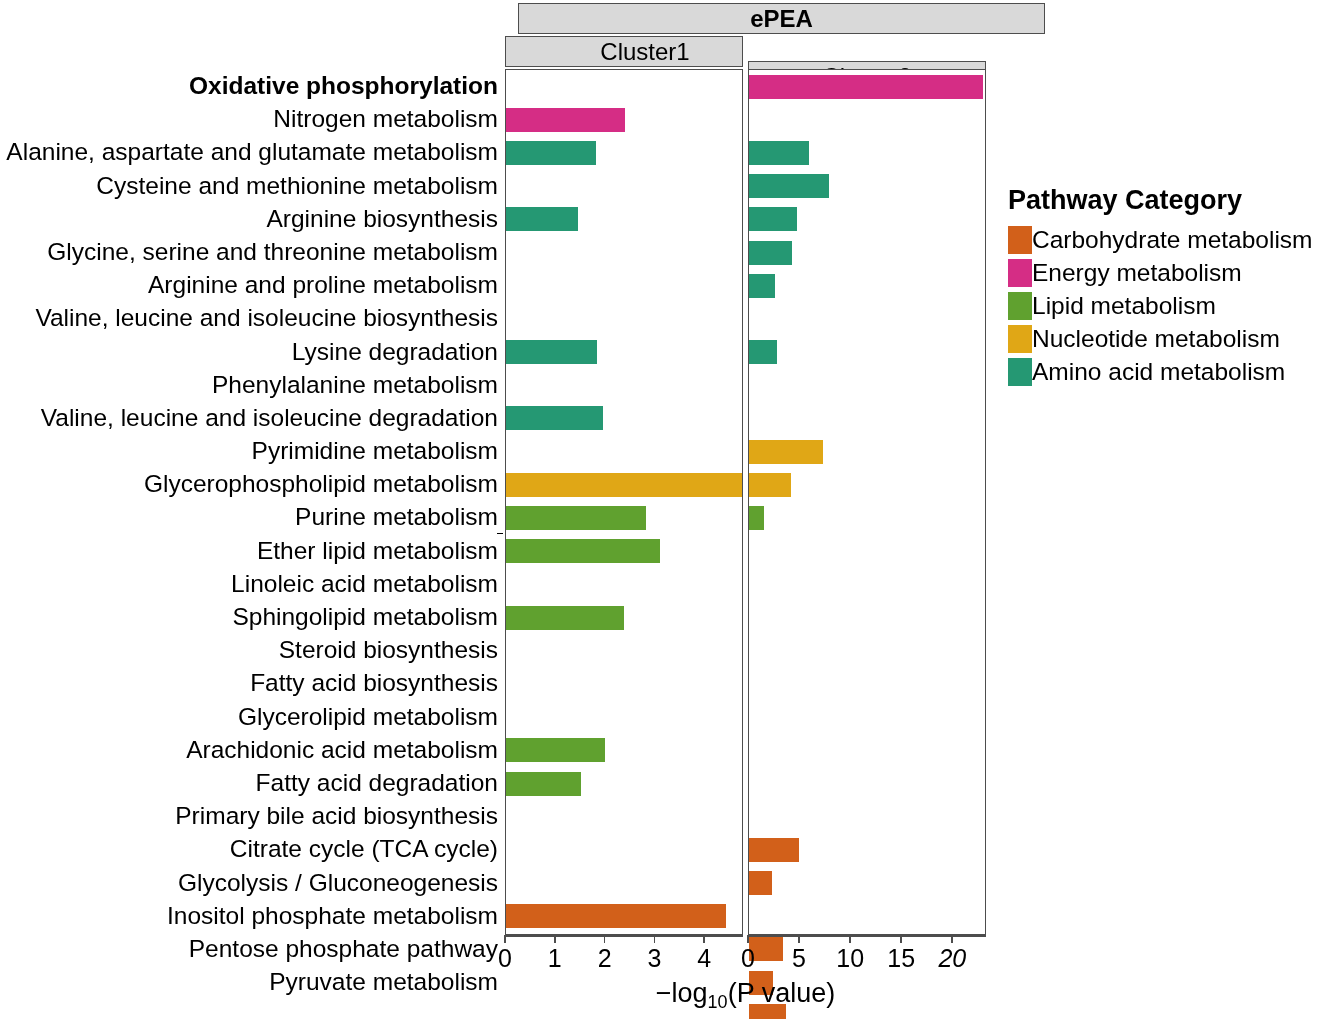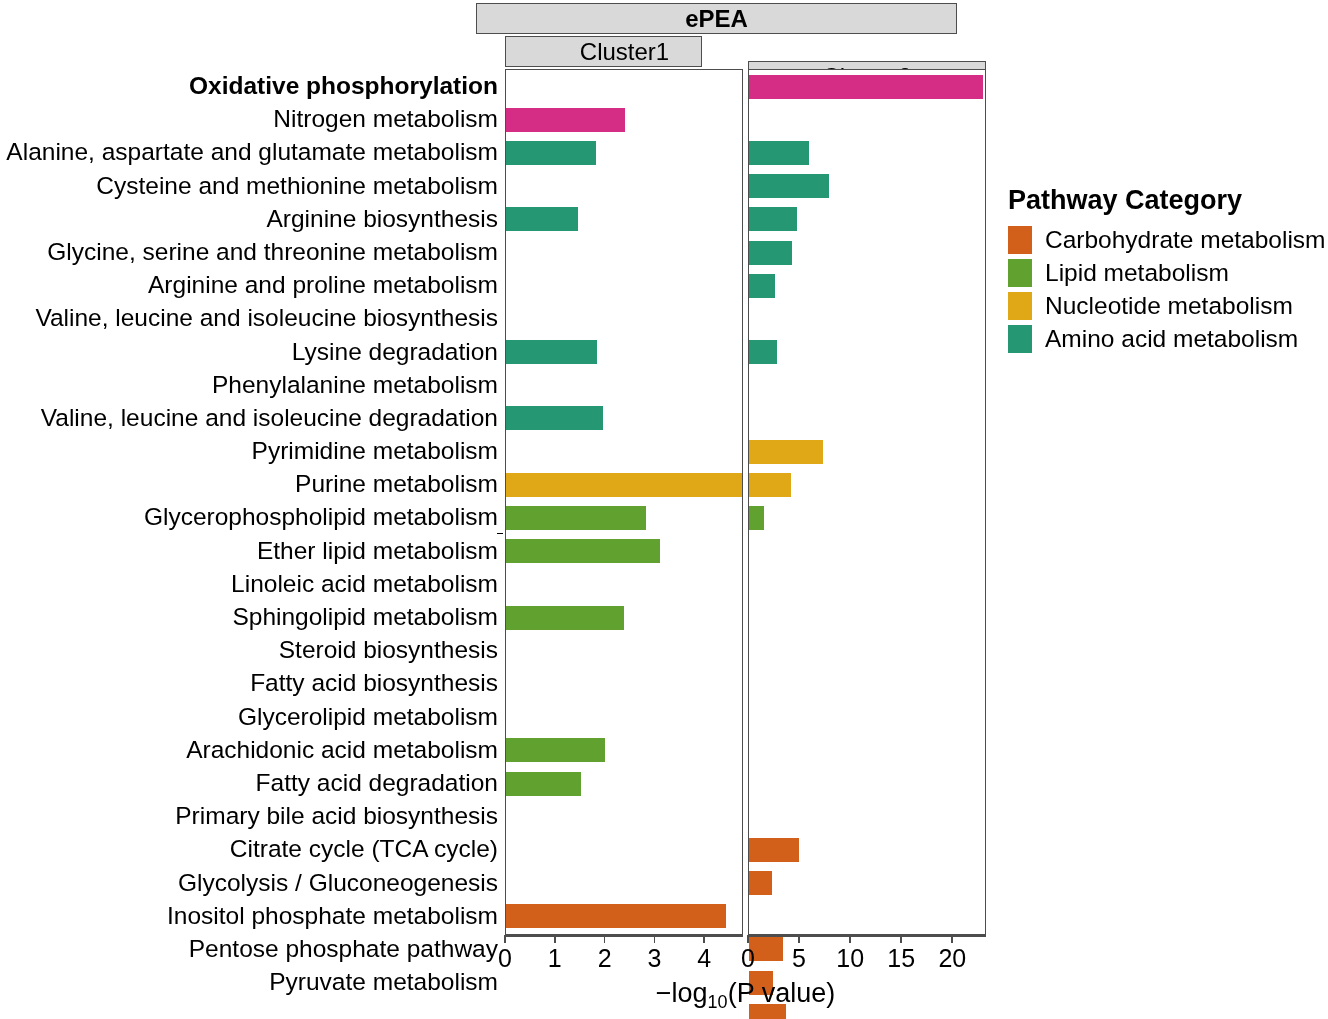--- a/index.html
+++ b/index.html
@@ -18,32 +18,32 @@
   .ylabel{
     height:33.2px;line-height:33.2px;
     text-align:right;font-size:24.5px;
     white-space:nowrap;padding-right:5px;box-sizing:border-box;
   }
   .ylabel.bold{font-weight:bold;}
   .ytick{position:absolute;right:0;width:6px;height:1.6px;background:#000;top:50%;margin-top:-1px;}
 
   
   .strip-outer{
-    position:absolute;left:476px;top:3px;width:481px;height:31px;
+    position:absolute;left:518px;top:3px;width:527px;height:31px;
     background:#d9d9d9;border:1.6px solid #4d4d4d;box-sizing:border-box;
     display:flex;align-items:center;justify-content:center;
     font-size:24px;font-weight:bold;text-align:center;
   }
   .strip-in{
     position:absolute;top:36px;height:31px;
     background:#d9d9d9;border:1.6px solid #4d4d4d;box-sizing:border-box;
     display:flex;align-items:center;justify-content:center;
     font-size:24px;
   }
-  #strip1{left:505px;width:197px;padding-left:42px;}
+  #strip1{left:505px;width:238px;padding-left:42px;}
   #strip2{left:748px;width:238px;margin-top:25px;}
 
   
   .panel{
     position:absolute;top:69px;height:866px;
     border:1.6px solid #4d4d4d;background:#fff;box-sizing:border-box;
   }
   #panel1{left:505px;width:238px;}
   #panel2{left:748px;width:238px;}
 
@@ -66,21 +66,21 @@
     position:absolute;left:505px;top:978px;width:481px;
     text-align:center;font-size:27px;
   }
   .xtitle sub{font-size:18px;}
 
   
   .legend{position:absolute;left:1008px;top:185px;width:273px;}
   .legend-title{font-size:27px;font-weight:bold;margin-bottom:7px;}
   .legend-item{display:flex;align-items:center;height:33px;}
   .swatch{width:24px;height:28px;flex:0 0 24px;}
-  .legend-label{font-size:24.5px;margin-left:13px;white-space:nowrap;}
+  .legend-label{font-size:24.5px;white-space:nowrap;}
 </style>
 </head>
 <body>
 
 <div id="root">
 
   <div class="strip-outer">ePEA</div>
   <div class="strip-in" id="strip1">Cluster1</div>
   <div class="strip-in" id="strip2">Cluster2</div>
 
@@ -90,22 +90,22 @@
       <div class="ylabel">Alanine, aspartate and glutamate metabolism<span class="ytick"></span></div>
       <div class="ylabel">Cysteine and methionine metabolism<span class="ytick"></span></div>
       <div class="ylabel">Arginine biosynthesis<span class="ytick"></span></div>
       <div class="ylabel">Glycine, serine and threonine metabolism<span class="ytick"></span></div>
       <div class="ylabel">Arginine and proline metabolism<span class="ytick"></span></div>
       <div class="ylabel">Valine, leucine and isoleucine biosynthesis<span class="ytick"></span></div>
       <div class="ylabel">Lysine degradation<span class="ytick"></span></div>
       <div class="ylabel">Phenylalanine metabolism<span class="ytick"></span></div>
       <div class="ylabel">Valine, leucine and isoleucine degradation<span class="ytick"></span></div>
       <div class="ylabel">Pyrimidine metabolism<span class="ytick"></span></div>
+      <div class="ylabel">Glycerophospholipid metabolism<span class="ytick"></span></div>
       <div class="ylabel">Purine metabolism<span class="ytick"></span></div>
-      <div class="ylabel">Glycerophospholipid metabolism<span class="ytick"></span></div>
       <div class="ylabel">Ether lipid metabolism<span class="ytick"></span></div>
       <div class="ylabel">Linoleic acid metabolism<span class="ytick"></span></div>
       <div class="ylabel">Sphingolipid metabolism<span class="ytick"></span></div>
       <div class="ylabel">Steroid biosynthesis<span class="ytick"></span></div>
       <div class="ylabel">Fatty acid biosynthesis<span class="ytick"></span></div>
       <div class="ylabel">Glycerolipid metabolism<span class="ytick"></span></div>
       <div class="ylabel">Arachidonic acid metabolism<span class="ytick"></span></div>
       <div class="ylabel">Fatty acid degradation<span class="ytick"></span></div>
       <div class="ylabel">Primary bile acid biosynthesis<span class="ytick"></span></div>
       <div class="ylabel">Citrate cycle (TCA cycle)<span class="ytick"></span></div>
@@ -253,35 +253,39 @@
       <div class="axis-line"></div>
       <div class="tick" style="left: calc(0% - 0.8px);"></div>
       <div class="ticklab" style="left: 0%;">0</div>
       <div class="tick" style="left: calc(21.4592% - 0.8px);"></div>
       <div class="ticklab" style="left: 21.4592%;">5</div>
       <div class="tick" style="left: calc(42.9185% - 0.8px);"></div>
       <div class="ticklab" style="left: 42.9185%;">10</div>
       <div class="tick" style="left: calc(64.3777% - 0.8px);"></div>
       <div class="ticklab" style="left: 64.3777%;">15</div>
       <div class="tick" style="left: calc(85.8369% - 0.8px);"></div>
-      <div class="ticklab" style="left: 85.8369%;">20</div>
+      <div class="ticklab" style="left: 85.8369%; font-style: italic;">20</div>
     </div>
 
   <div class="xtitle">
     <span>−log</span><sub>10</sub><span>(P value)</span>
   </div>
 
   <div class="legend">
     <div class="legend-title">Pathway Category</div>
     <div id="legend-items">
         <div class="legend-item">
           <div class="swatch" style="background: rgb(210, 96, 26);"></div>
           <div class="legend-label">Carbohydrate metabolism</div>
         </div>
         <div class="legend-item">
+          <div class="swatch" style="background: rgb(213, 45, 133);"></div>
+          <div class="legend-label">Energy metabolism</div>
+        </div>
+        <div class="legend-item">
           <div class="swatch" style="background: rgb(96, 161, 47);"></div>
           <div class="legend-label">Lipid metabolism</div>
         </div>
         <div class="legend-item">
           <div class="swatch" style="background: rgb(224, 167, 22);"></div>
           <div class="legend-label">Nucleotide metabolism</div>
         </div>
         <div class="legend-item">
           <div class="swatch" style="background: rgb(37, 152, 115);"></div>
           <div class="legend-label">Amino acid metabolism</div>

